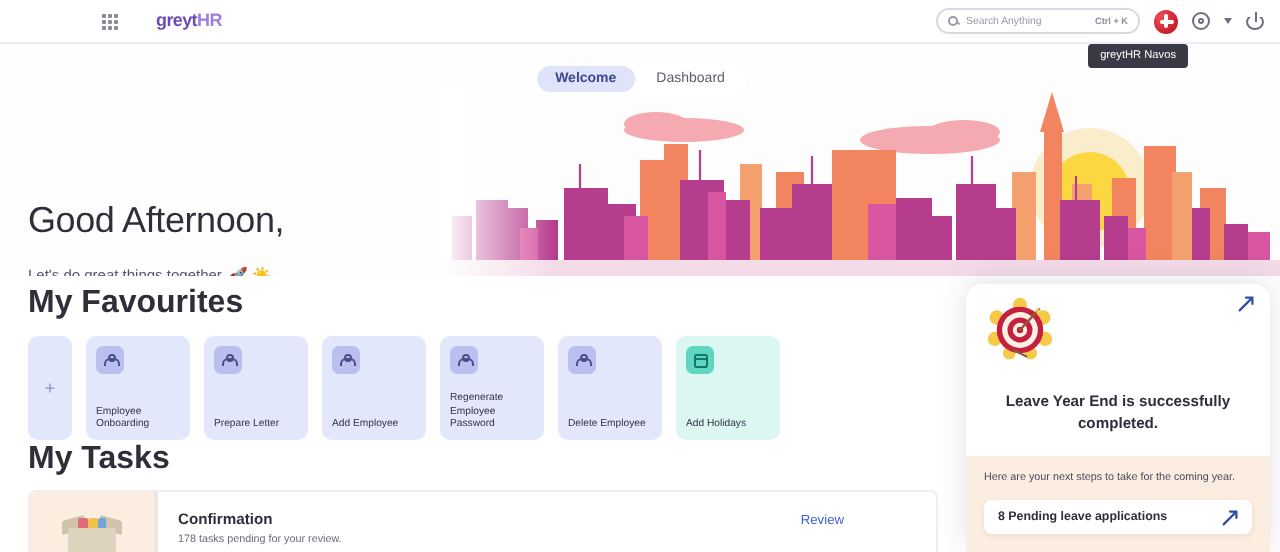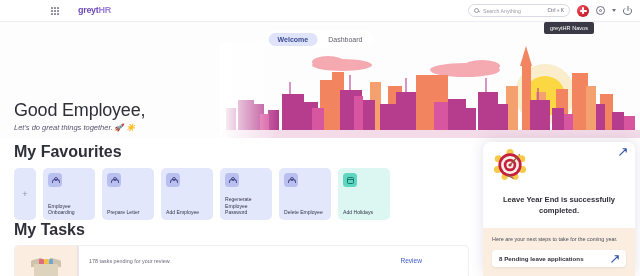--- a/index.html
+++ b/index.html
@@ -66,21 +66,21 @@
   .tab { font-size:7px; color:#5c5c6e; padding:3px 9px; border-radius:8px; cursor:pointer;
      white-space:nowrap; }
   .tab.active { background:#dfe4fb; color:#3b4a8f; font-weight:bold; }
 
   
   .hero { position:absolute; top:22px; left:0; width:640px; height:116px;
      background:#fdfdfe; overflow:hidden; }
   .skyline { position:absolute; bottom:0; right:0; width:420px; height:96px;}
   .greeting { position:absolute; left:14px; top:78px; z-index:10; }
   .greeting h1 { font-size:18px; font-weight:normal; color:#2f2f3a; letter-spacing:-.2px;}
-  .greeting p { margin-top:2px; font-size:7.5px; color:#55556a;font-style:italic; }
+  .greeting p { margin-top:12px; font-size:7.5px; color:#55556a; }
 
   
   .fav-section { position:absolute; top:143px; left:14px; z-index:20;}
   .sec-title { font-size:16px; font-weight:bold; color:#2f2f3a; }
   .fav-row { display:flex; gap:7px; margin-top:7px; }
   .fav-add { width:22px; height:52px; background:#e3e7fb; border-radius:5px;
      display:flex; align-items:center; justify-content:center; color:#8b8fc0;
      font-size:9px; cursor:pointer; flex:none;}
   .fav-card { width:52px; height:52px; background:#e3e7fb; border-radius:5px;
      padding:5px 5px 4px; display:flex; flex-direction:column; cursor:pointer; flex:none;}
@@ -245,21 +245,21 @@
         <line x1="130" y1="48" x2="130" y2="33"></line>
         <line x1="186" y1="50" x2="186" y2="36"></line>
         <line x1="266" y1="50" x2="266" y2="36"></line>
         <line x1="318" y1="58" x2="318" y2="46"></line>
       </g>
       <rect x="0" y="88" width="420" height="8" fill="#f3dbe8"></rect>
       <rect x="0" y="0" width="58" height="96" fill="url(#fade)"></rect>
     </svg>
 
     <div class="greeting">
-      <h1>Good Employee,</h1>
+      <h1>Good Afternoon,</h1>
       <p>Let's do great things together. 🚀 ☀️</p>
     </div>
   </div>
 
   <div class="fav-section">
     <div class="sec-title">My Favourites</div>
     <div class="fav-row">
       <div class="fav-add">+</div>
 
       <div class="fav-card">
@@ -318,20 +318,21 @@
         <div class="box">
           <span class="flapL"></span>
             <span class="flapR"></span>
           <span class="p1"></span>
             <span class="p2"></span>
             <span class="p3"></span>
           <span class="body"></span>
         </div>
       </div>
       <div class="task-body">
+        <div class="task-title">Confirmation</div>
         <div class="task-sub">178 tasks pending for your review.</div>
         <div class="task-action">Review</div>
       </div>
     </div>
   </div>
 
   <div class="panel">
     <svg class="panel-expand" width="8" height="8" viewBox="0 0 10 10">
       <path d="M1 9 L9 1 M5 1 H9 V5" stroke="#2f4fa8" stroke-width="1.4" fill="none" stroke-linecap="round"></path>
     </svg>

